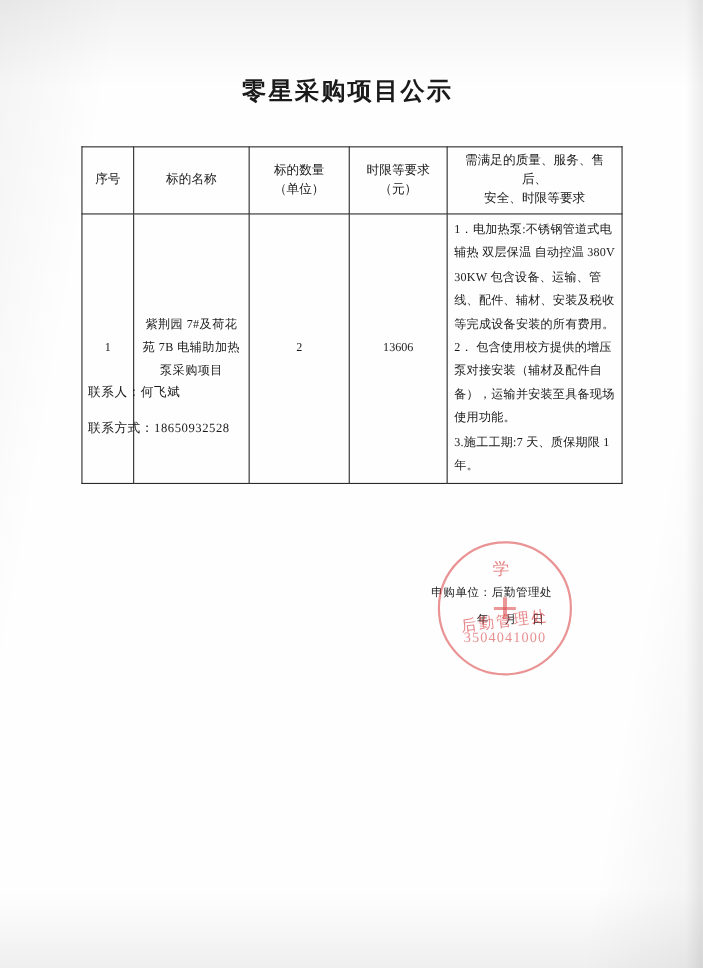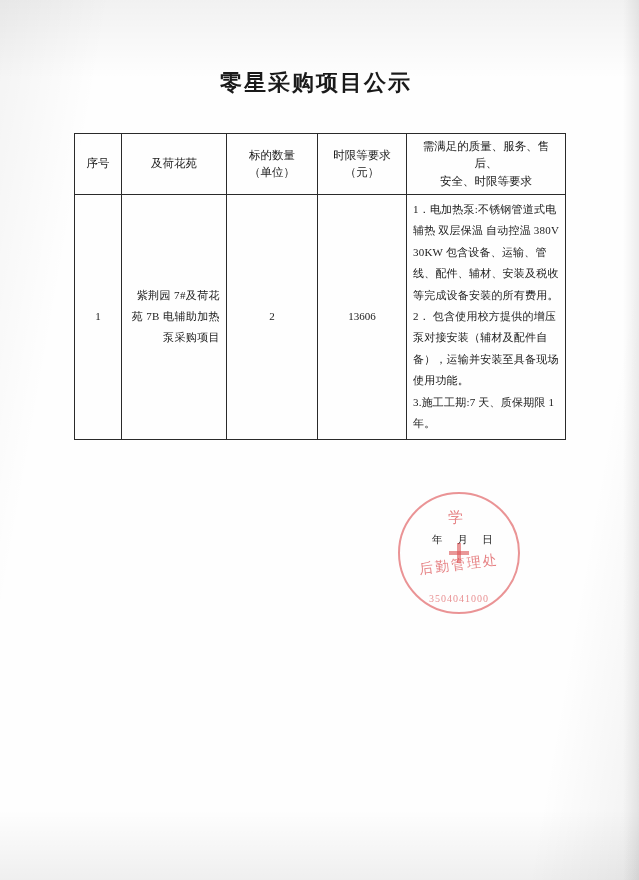--- a/index.html
+++ b/index.html
@@ -68,21 +68,21 @@
   .col-qty { width: 78px; }
   .col-budget { width: 76px; }
   .col-req { width: auto; }
 
   td.cell-no,
   td.cell-qty,
   td.cell-budget {
     text-align: center;
   }
   td.cell-name {
-    text-align: right;
+    text-align: center;
     padding: 6px 9px;
     line-height: 1.9;
     letter-spacing: 0.4px;
     font-family: Liberation Serif, serif;
   }
   td.cell-req {
     text-align: left;
     padding: 8px 8px 8px 8px;
     line-height: 1.95;
     letter-spacing: 0.2px;
@@ -163,24 +163,24 @@
     width: 118px;
     text-align: center;
     font-size: 14px;
     color: rgba(214, 45, 48, 0.72);
     letter-spacing: 2px;
     transform: rotate(-7deg);
   }
   .seal-text-bottom {
     position: absolute;
     left: 0;
-    bottom: 8px;
-    width: 118px;
-    text-align: center;
-    font-size: 10px;
+    bottom: 24px;
+    width: 118px;
+    text-align: center;
+    font-size: 13px;
     color: rgba(214, 45, 48, 0.65);
     letter-spacing: 1px;
   }
   .edge-mark {
     position: absolute;
     right: 0;
     top: 0;
     width: 16px;
     height: 880px;
     background: linear-gradient(90deg, rgba(0,0,0,0) 0%, rgba(0,0,0,0.07) 100%);
@@ -192,21 +192,21 @@
 
 <div class="page">
   <div class="paper-shade"></div>
 
   <div class="doc-title">零星采购项目公示</div>
 
   <table class="main-table">
     <thead>
       <tr>
         <th class="col-no">序号</th>
-        <th class="col-name">及荷花苑</th>
+        <th class="col-name">标的名称</th>
         <th class="col-qty">
           <div>标的数量</div>
           <div>（单位）</div>
         </th>
         <th class="col-budget">
           <div>时限等要求</div>
           <div>（元）</div>
         </th>
         <th class="col-req">
           <div>需满足的质量、服务、售后、</div>
@@ -222,22 +222,33 @@
         <td class="cell-budget">13606</td>
         <td class="cell-req">
           <p>1．电加热泵:不锈钢管道式电辅热 双层保温 自动控温 380V 30KW  包含设备、运输、管线、配件、辅材、安装及税收等完成设备安装的所有费用。</p>
           <p>2． 包含使用校方提供的增压泵对接安装（辅材及配件自备），运输并安装至具备现场使用功能。</p>
           <p>3.施工工期:7 天、质保期限 1 年。</p>
         </td>
       </tr>
     </tbody>
   </table>
 
+  <div class="contact-block">
+    <div class="contact-line">
+      <span>联系人：</span><span>何飞斌</span>
+    </div>
+    <div class="contact-line">
+      <span>联系方式：</span><span>18650932528</span>
+    </div>
+  </div>
 
   <div class="signature-block">
+    <div>
+      <span>申购单位：</span><span>后勤管理处</span>
+    </div>
     <div class="sig-line3">年  月  日</div>
   </div>
 
   <div class="seal">
     <div class="seal-text-top">学</div>
     <div class="seal-text-mid">后勤管理处</div>
     <div class="seal-text-bottom">3504041000</div>
   </div>
 
   <div class="edge-mark"></div>

